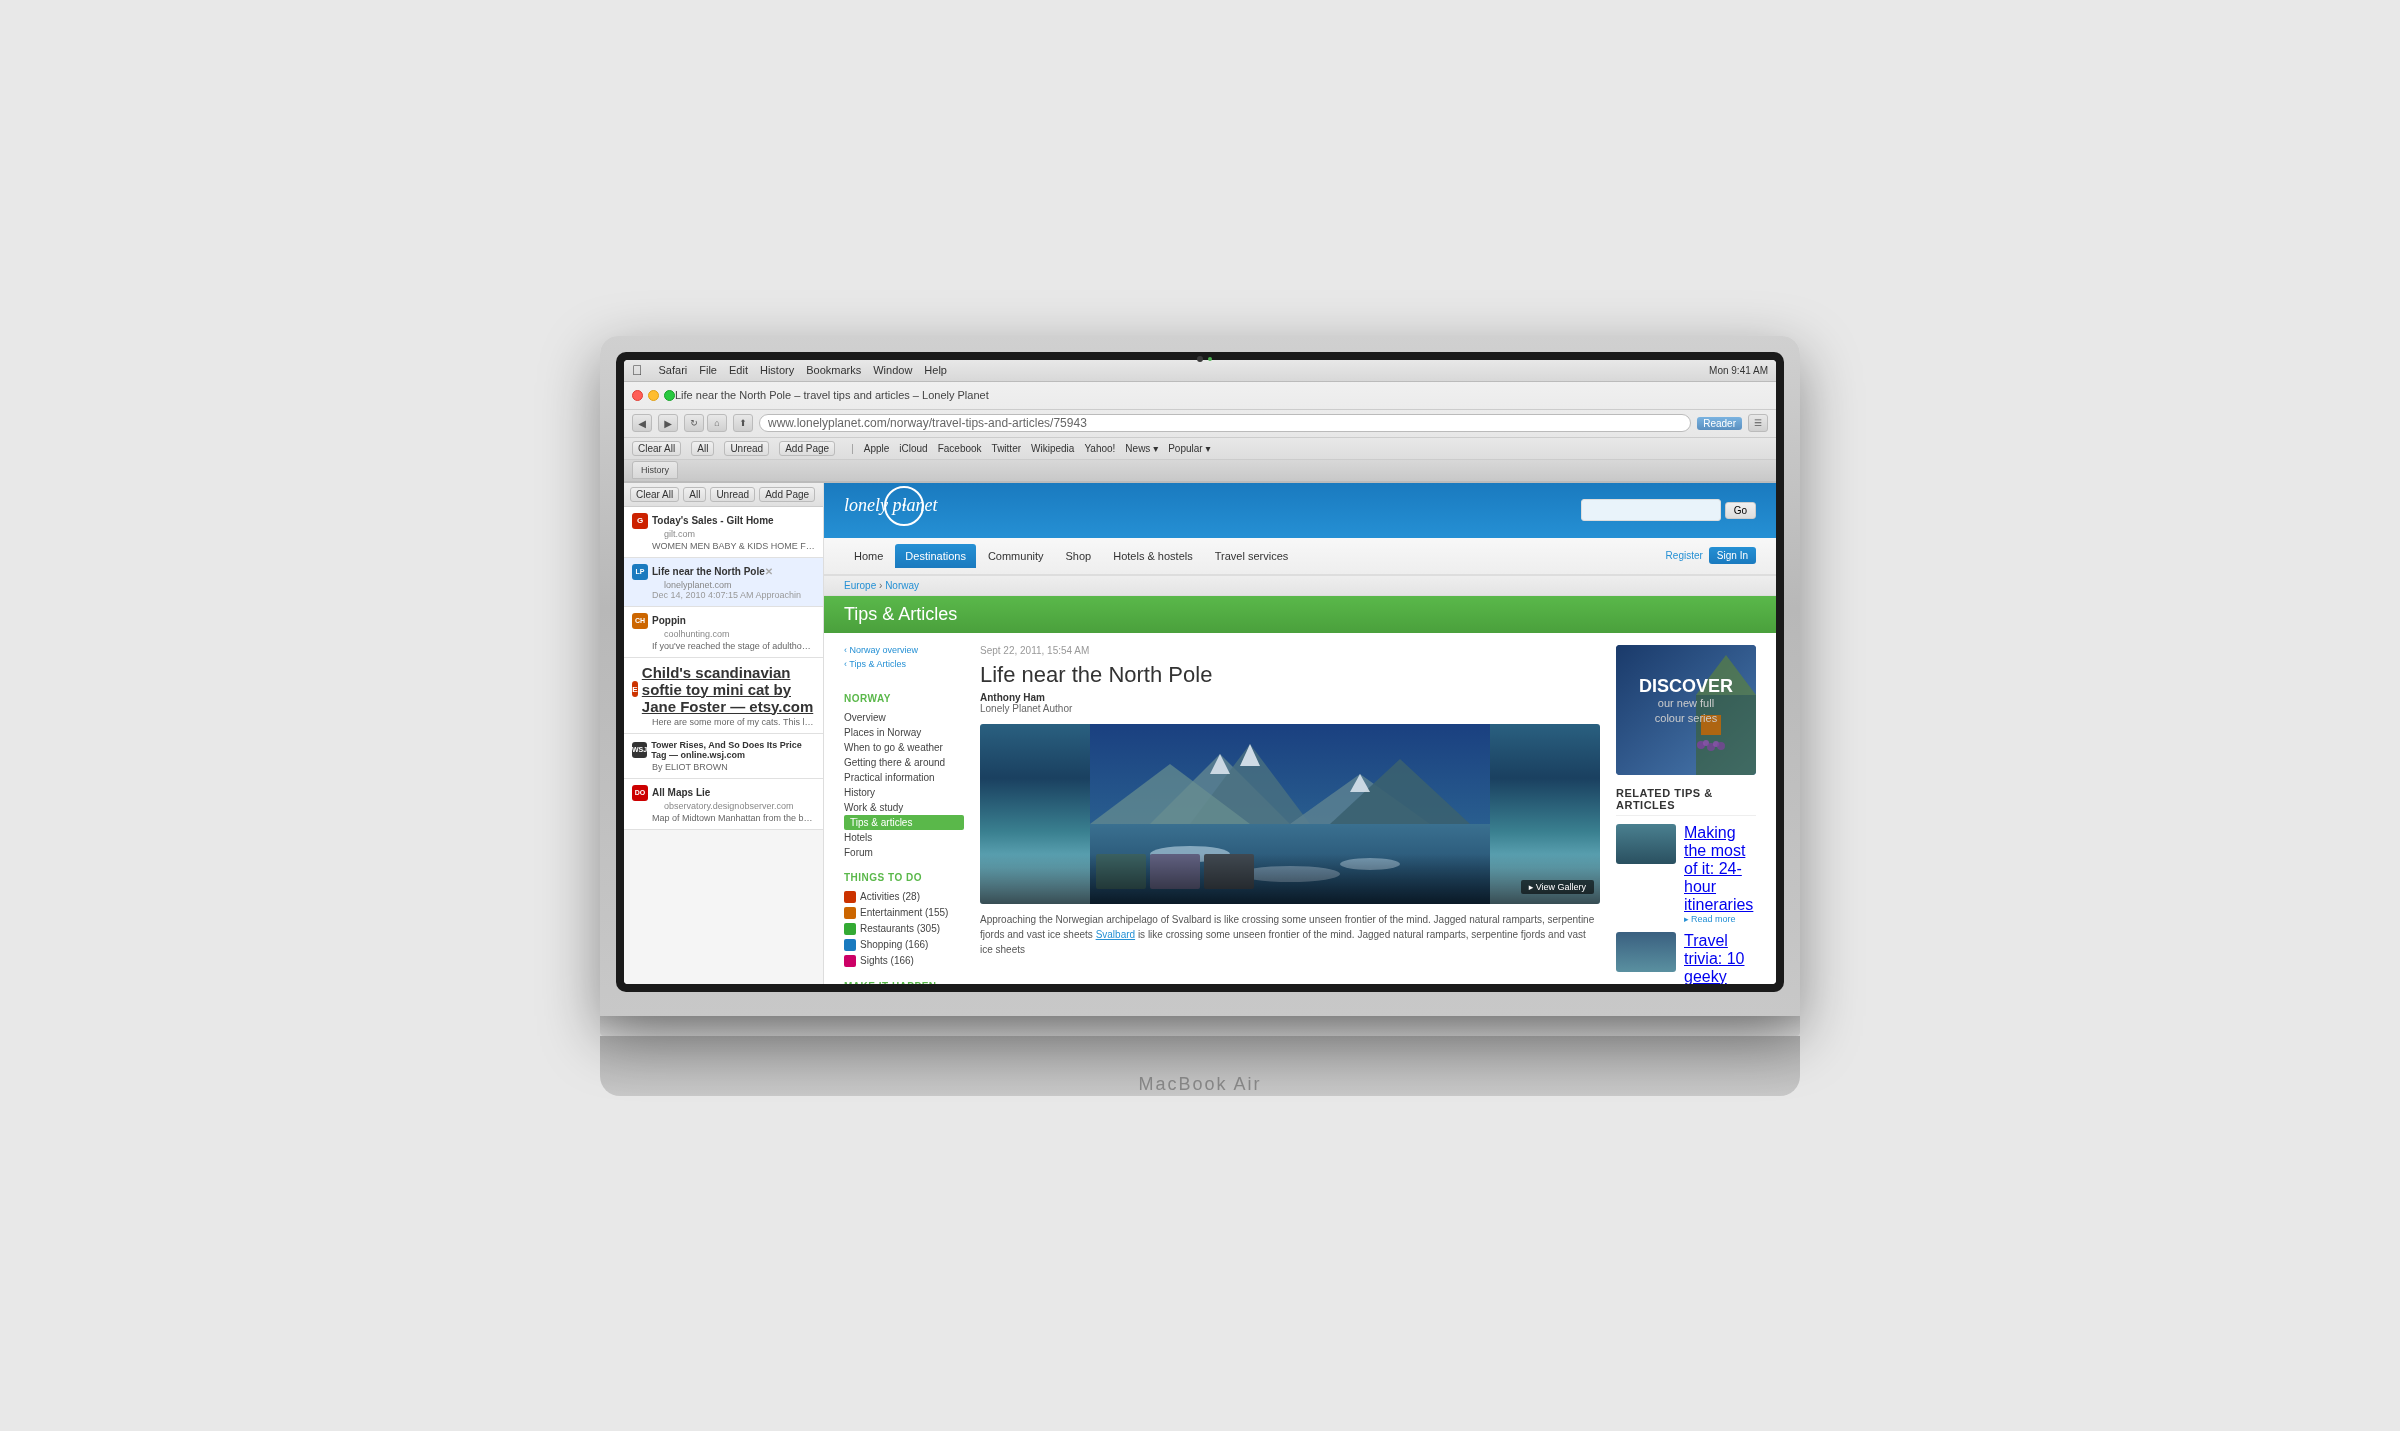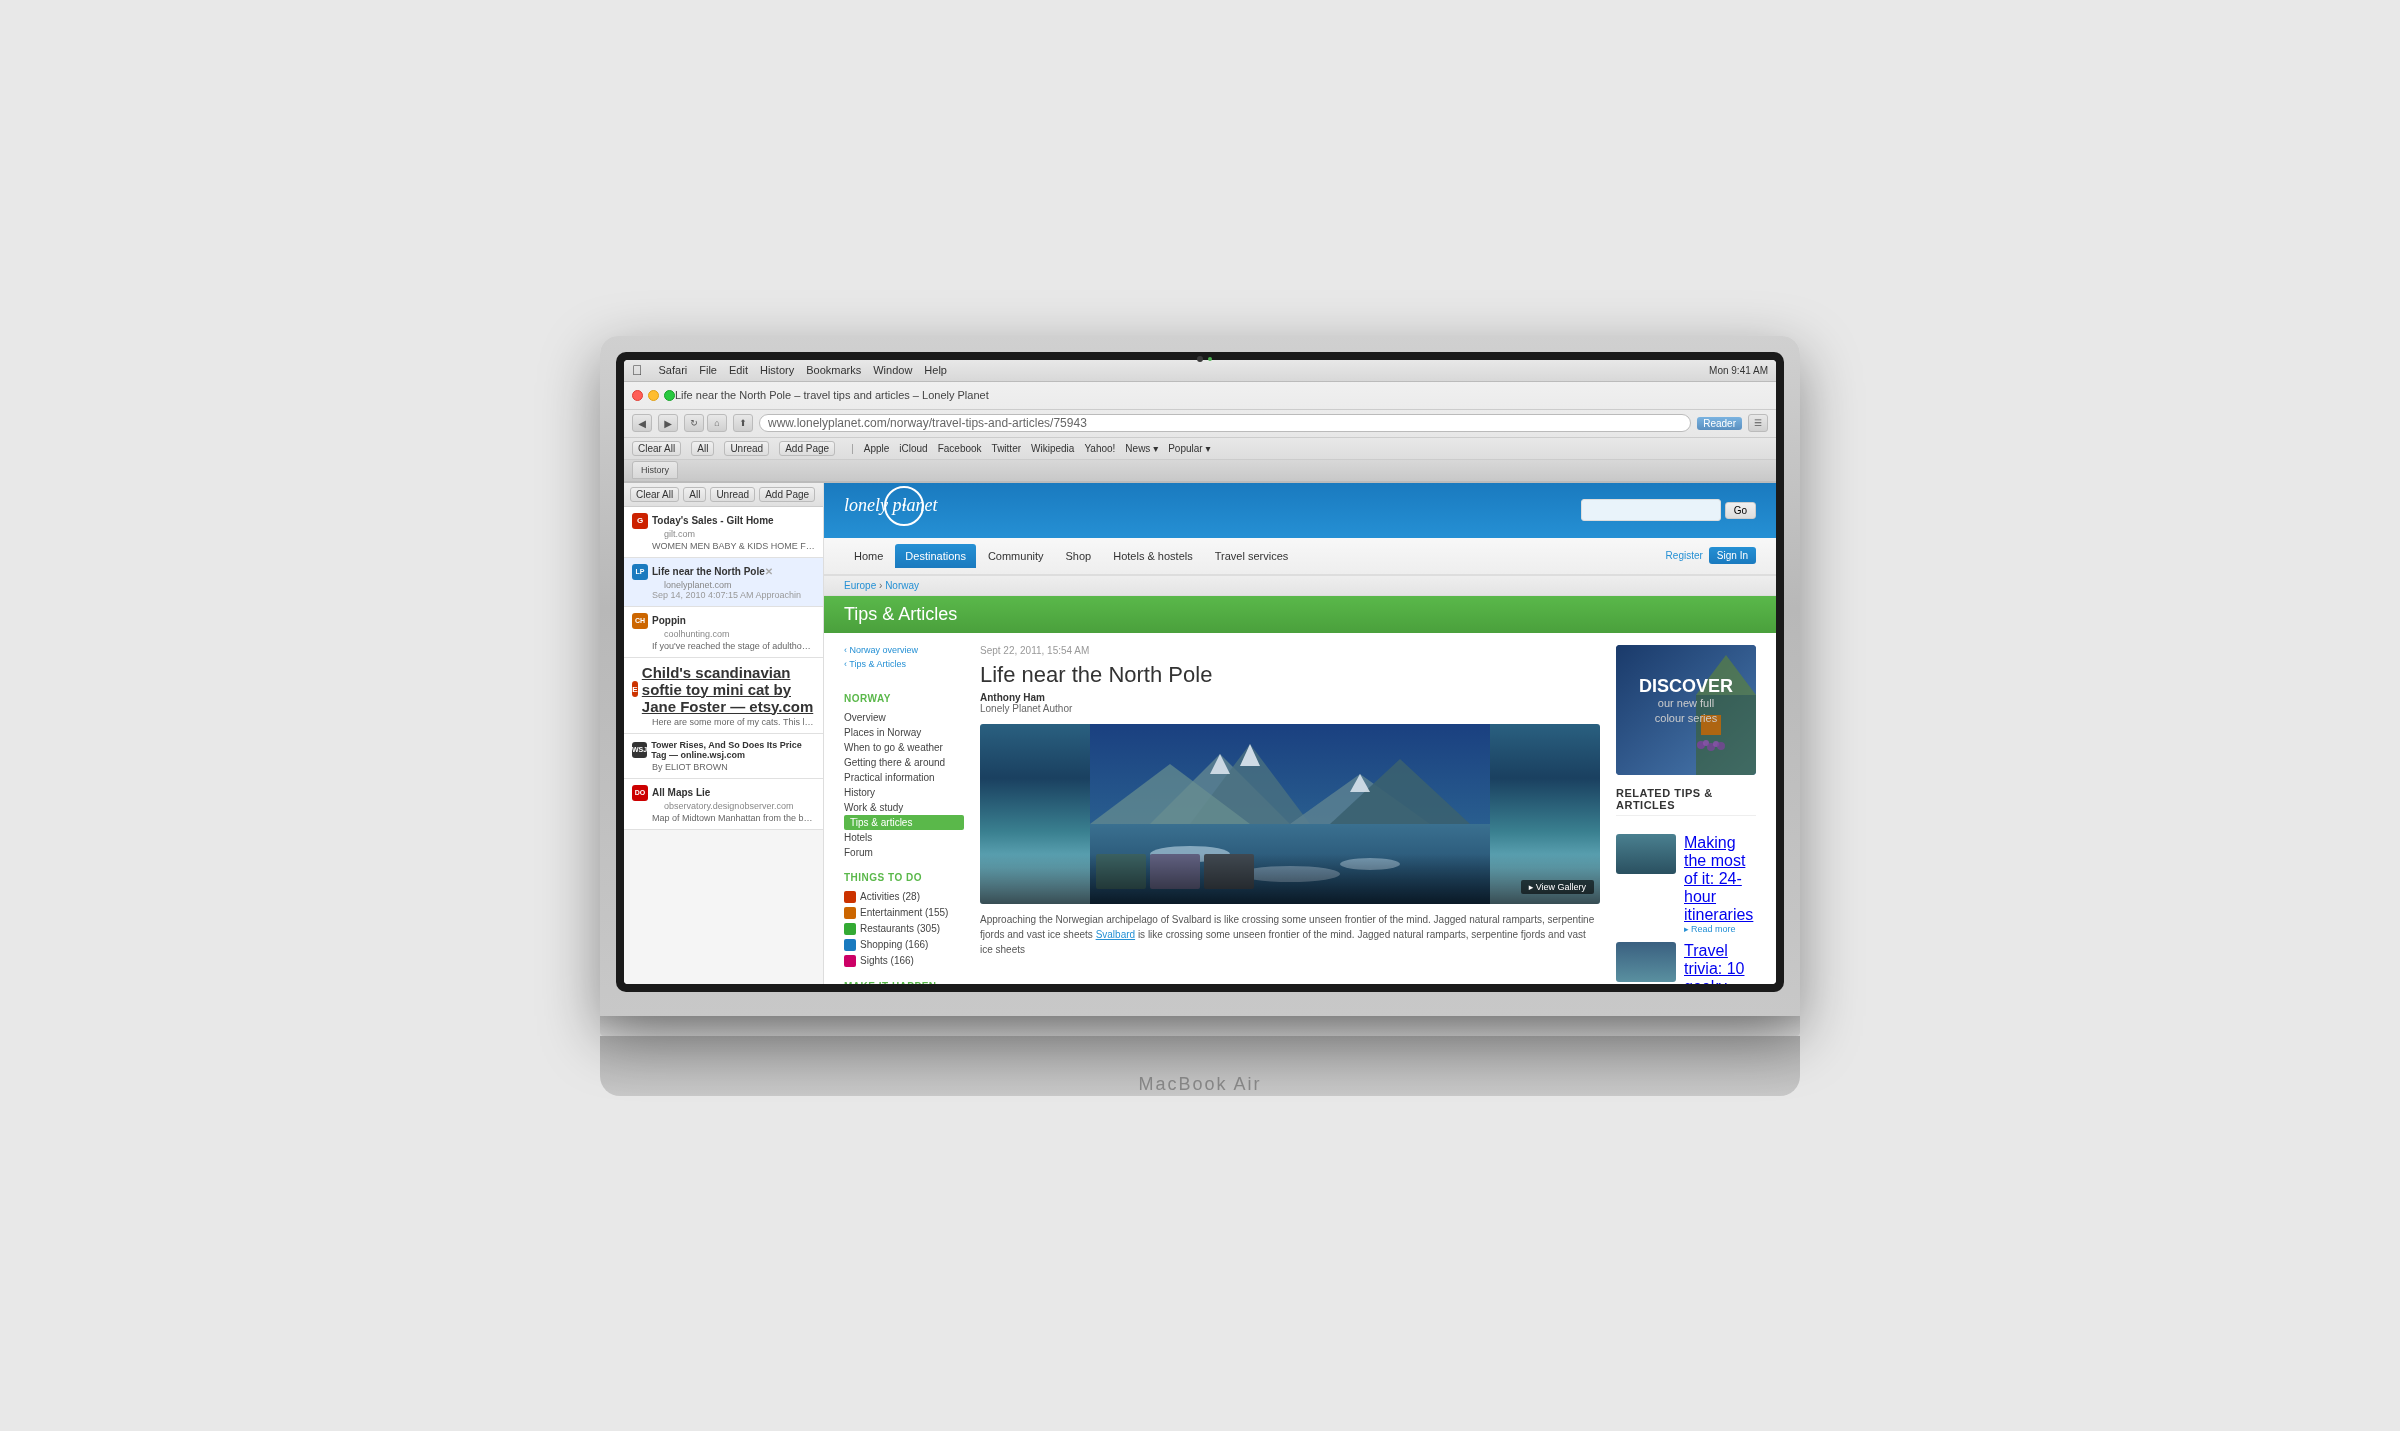--- a/index.html
+++ b/index.html
@@ -594,21 +594,21 @@
     .lp-related {
       margin-top: 8px;
     }
 
     .lp-related-title {
       font-size: 11px;
       font-weight: bold;
       color: #333;
       text-transform: uppercase;
       letter-spacing: 0.5px;
-      margin-bottom: 18px;
+      margin-bottom: 8px;
       border-bottom: 1px solid #eee;
       padding-bottom: 4px;
     }
 
     .lp-related-item {
       display: flex;
       gap: 8px;
       margin-bottom: 8px;
       cursor: pointer;
     }
@@ -731,21 +731,21 @@
               <div class="feed-preview">WOMEN MEN BABY &amp; KIDS HOME FOOD &amp; WINE CITY JETSETTER PARK &amp; BOND Gilt Home Today's...</div>
             </div>
 
             <div class="feed-item active">
               <div class="feed-title">
                 <span class="feed-icon" style="background:#1a7abf; font-size:7px;">LP</span>
                 <span>Life near the North Pole</span>
                 <span class="feed-close">✕</span>
               </div>
               <div class="feed-domain">lonelyplanet.com</div>
-              <div class="feed-meta">Sep 14, 2010 4:07:15 AM Approachin</div>
+              <div class="feed-meta">Dec 14, 2010 4:07:15 AM Approachin</div>
             </div>
 
             <div class="feed-item">
               <div class="feed-title">
                 <span class="feed-icon" style="background:#cc6600; font-size:7px;">CH</span>
                 <span>Poppin</span>
               </div>
               <div class="feed-domain">coolhunting.com</div>
               <div class="feed-preview">If you've reached the stage of adulthood where you pay for office supplies, the candy-colored hues and clean...</div>
             </div>

